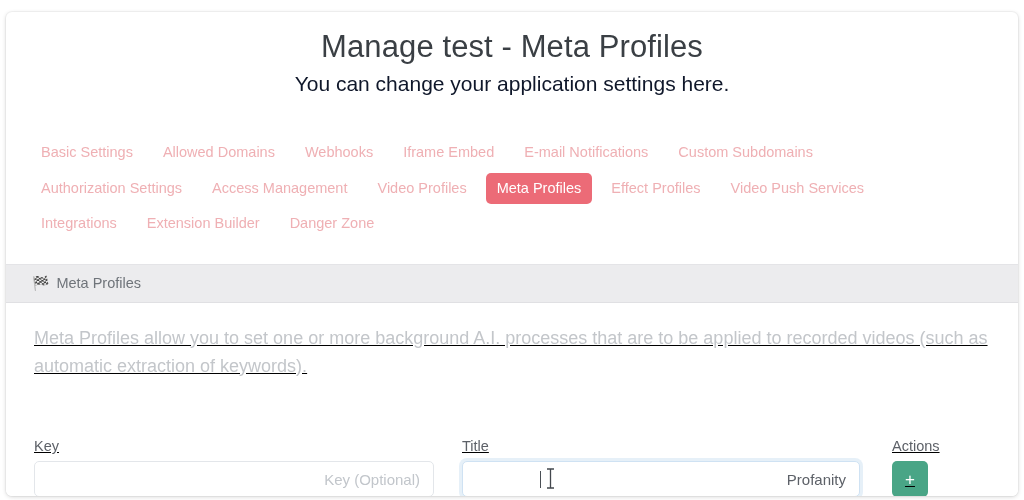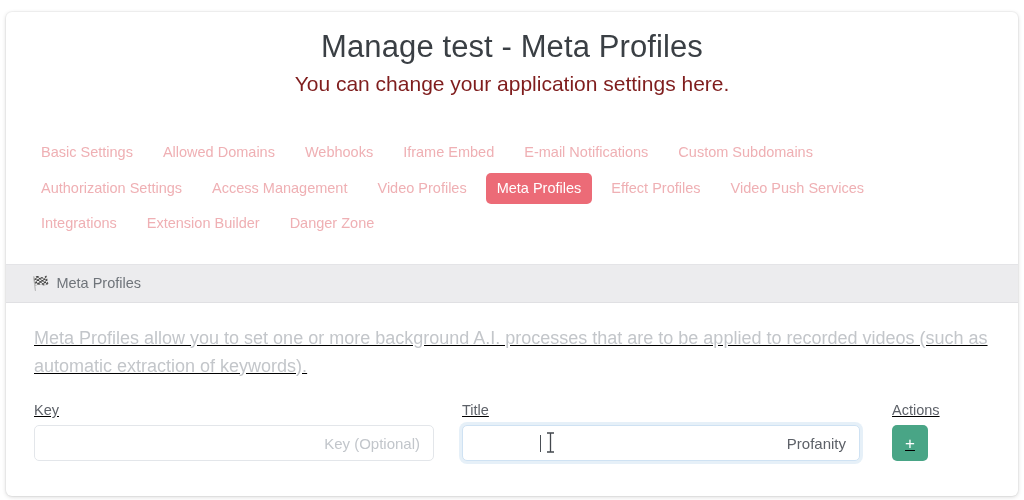--- a/index.html
+++ b/index.html
@@ -34,21 +34,21 @@
     font-size: 31px;
     font-weight: 400;
     color: #3a3f44;
     letter-spacing: 0.1px;
     margin: 0;
     line-height: 1.2;
   }
   .page-subtitle {
     font-size: 21px;
     font-weight: 400;
-    color: #7f1d1d;
+    color: #0f172a;
     margin: 6px 0 0 0;
     line-height: 1.25;
   }
 
   
   .tabs {
     margin-top: 40px;
     padding: 0 20px 0 24px;
     display: flex;
     flex-wrap: wrap;
@@ -112,21 +112,21 @@
   }
 
   
   .form-row {
     display: flex;
     align-items: flex-end;
     margin-top: 22px;
   }
   .field-key { width: 400px; margin-right: 28px; }
   .field-title { width: 398px; margin-right: 32px; }
-  .field-actions { width: 90px; }
+  .field-actions { width: 90px; margin-top: 36px; }
 
   .field-label {
     display: block;
     font-size: 14.5px;
     color: #5d6168;
     margin-bottom: 7px;
   }
 
   .text-input {
     width: 100%;

